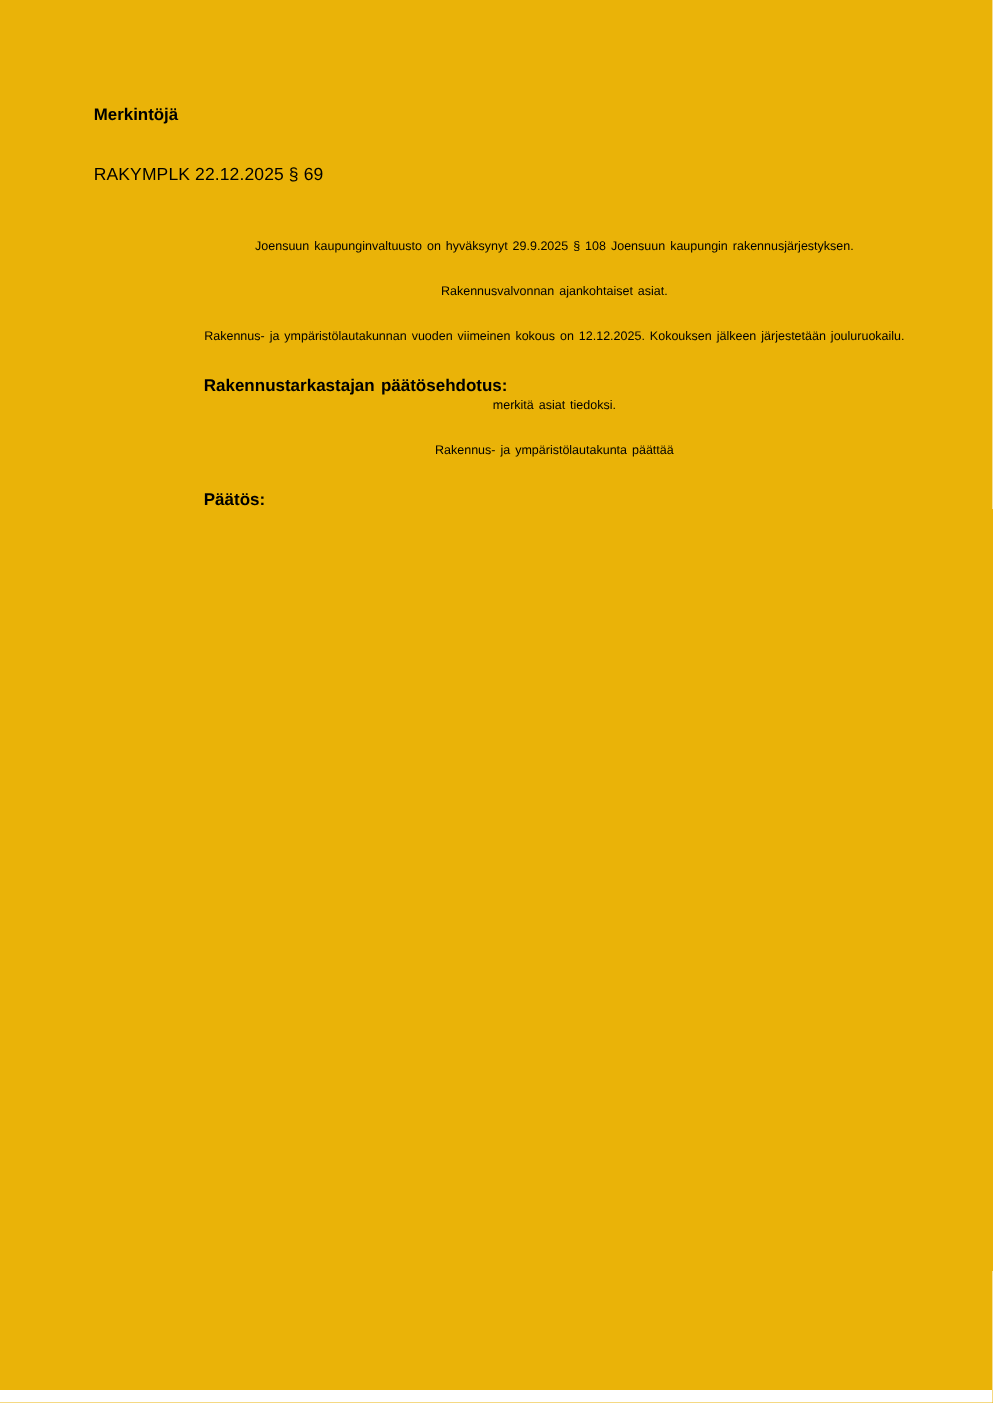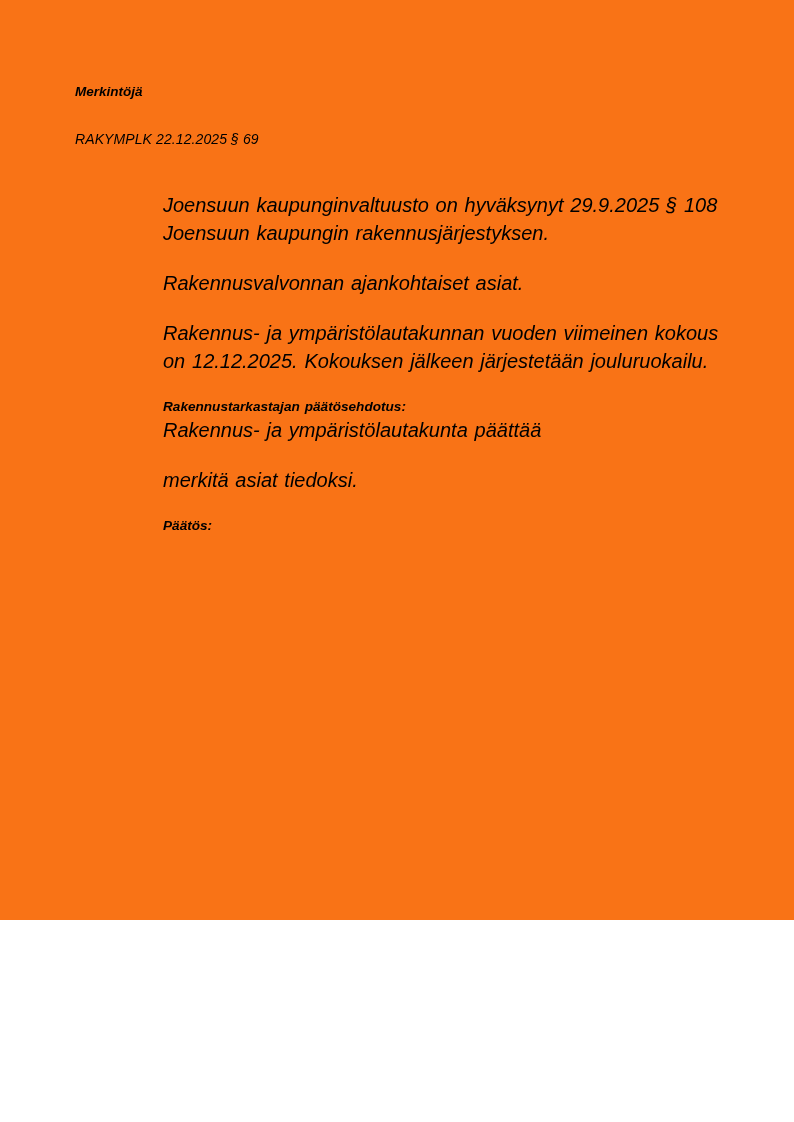--- a/index.html
+++ b/index.html
@@ -3,26 +3,25 @@
 <meta charset="utf-8">
 <style>
   html, body {
     margin: 0;
     padding: 0;
     background: #ffffff;
   }
   .page {
     position: relative;
     width: 794px;
-    height: 920px;
-    background: #f97316;
+    height: 1112px;
+    background: #eab308;
     font-family: "Liberation Sans", sans-serif;
     color: #000000;
     overflow: hidden;
-    font-style: italic;
   }
   .doc-body {
     position: absolute;
     left: 75px;
     top: 83px;
     right: 70px;
   }
   .heading {
     font-size: 13.5px;
     font-weight: bold;
@@ -34,24 +33,25 @@
     font-weight: normal;
     line-height: 1.35;
     margin: 29px 0 0 0;
     letter-spacing: 0.1px;
   }
   .indent-block {
     margin-left: 88px;
     margin-top: 42px;
   }
   .para {
-    font-size: 20px;
+    font-size: 10px;
     line-height: 1.4;
     margin: 0 0 22px 0;
     word-spacing: 1.2px;
+    text-align: center;
   }
   .para:last-child {
     margin-bottom: 0;
   }
   .para b,
   .para-bold {
     font-weight: bold;
   }
   .para-bold {
     font-size: 13.6px;
@@ -79,22 +79,22 @@
     <div class="indent-block">
 
       <p class="para">Joensuun kaupunginvaltuusto on hyväksynyt 29.9.2025 § 108 Joensuun kaupungin rakennusjärjestyksen.</p>
 
       <p class="para">Rakennusvalvonnan ajankohtaiset asiat.</p>
 
       <p class="para">Rakennus- ja ympäristölautakunnan vuoden viimeinen kokous on 12.12.2025. Kokouksen jälkeen järjestetään jouluruokailu.</p>
 
       <p class="para-bold">Rakennustarkastajan päätösehdotus:</p>
 
+      <p class="para">merkitä asiat tiedoksi.</p>
+
       <p class="para gap-after-bold sub-gap">Rakennus- ja ympäristölautakunta päättää</p>
-
-      <p class="para">merkitä asiat tiedoksi.</p>
 
       <p class="para-bold">Päätös:</p>
 
 
     </div>
   </div>
 </div>
 
 </body></html>

